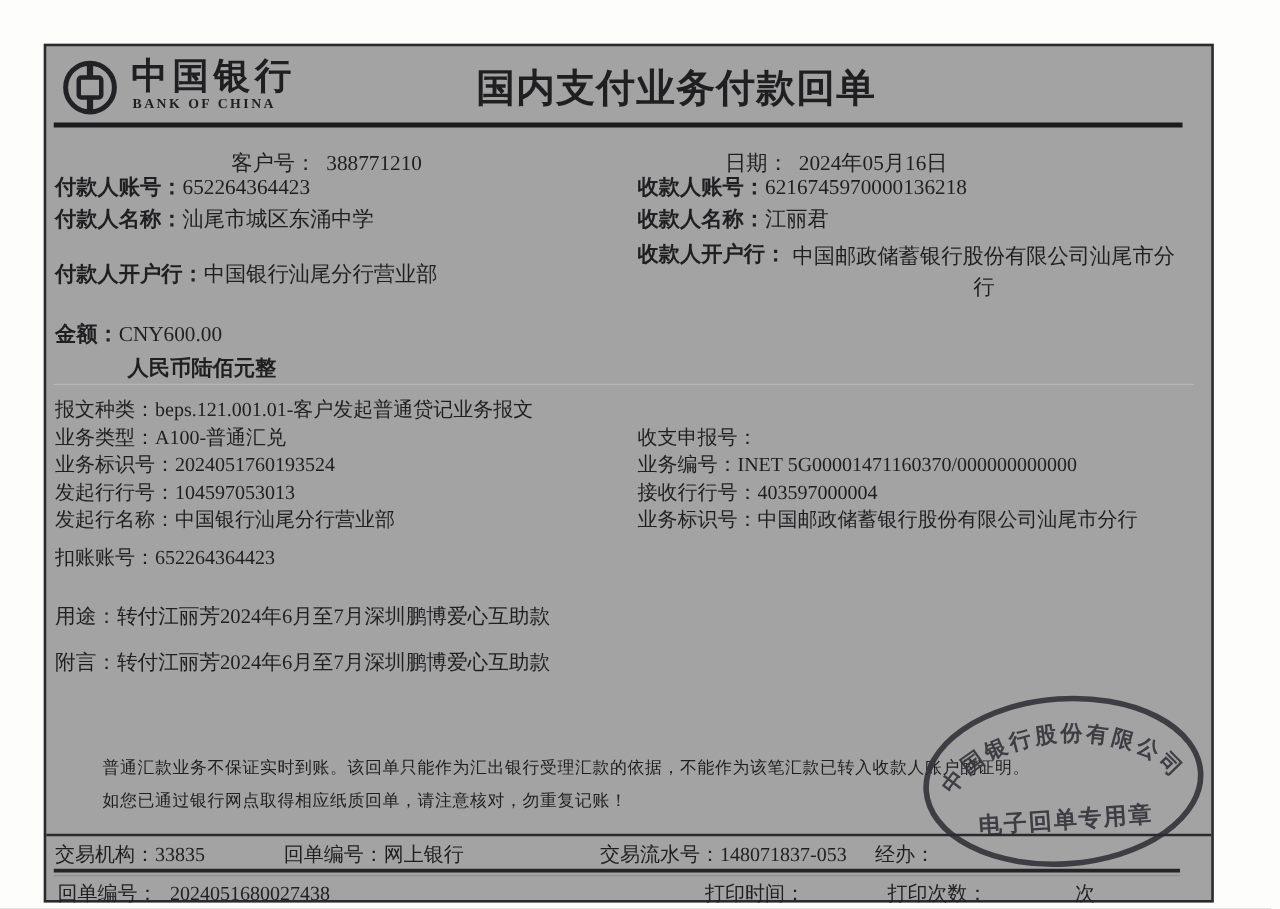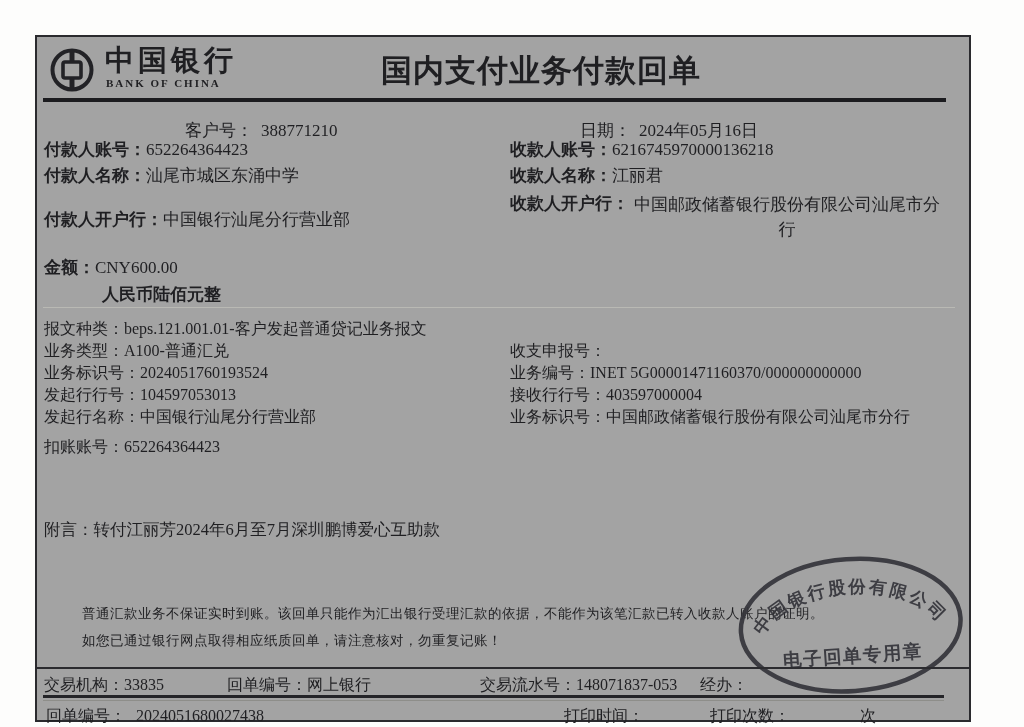--- a/index.html
+++ b/index.html
@@ -103,20 +103,23 @@
     <div class="drow"><span>收支申报号：</span><span></span></div>
     <div class="drow"><span>业务编号：</span><span>INET 5G00001471160370/000000000000</span></div>
     <div class="drow"><span>接收行行号：</span><span>403597000004</span></div>
     <div class="drow"><span>业务标识号：</span><span>中国邮政储蓄银行股份有限公司汕尾市分行</span></div>
   </div>
 
   <div class="row plain" style="left:7px;top:400px;font-size:16px;">
     <span>扣账账号：</span><span>652264364423</span>
   </div>
 
+  <div class="row plain" style="left:7px;top:445px;font-size:16.5px;">
+    <span>用途：</span><span>转付江丽芳2024年6月至7月深圳鹏博爱心互助款</span>
+  </div>
   <div class="row plain" style="left:7px;top:482px;font-size:16.5px;">
     <span>附言：</span><span>转付江丽芳2024年6月至7月深圳鹏博爱心互助款</span>
   </div>
 
   <div class="disclaim" style="top:595px;">如您已通过银行网点取得相应纸质回单，请注意核对，勿重复记账！</div>
   <div class="disclaim" style="top:568px;">普通汇款业务不保证实时到账。该回单只能作为汇出银行受理汇款的依据，不能作为该笔汇款已转入收款人账户的证明。</div>
 
   <div class="stamp">
     <svg width="240" height="160" viewBox="0 0 240 160">
       <ellipse cx="119" cy="76" rx="110" ry="66" fill="none" stroke="#35353b" stroke-width="4.5"></ellipse>

